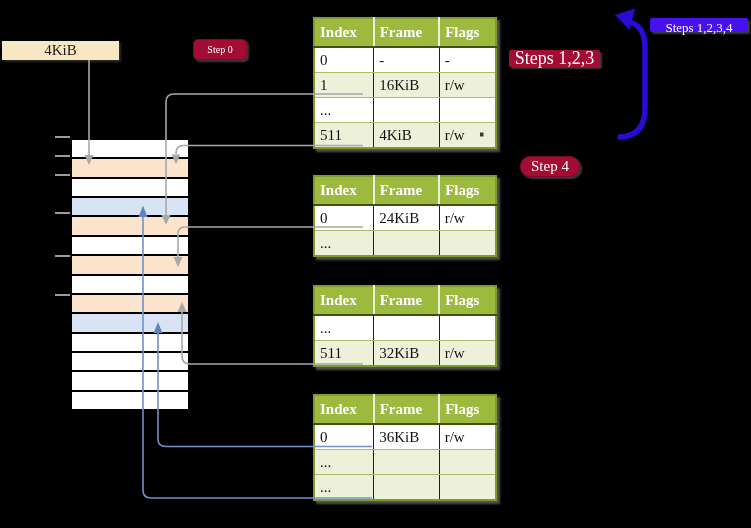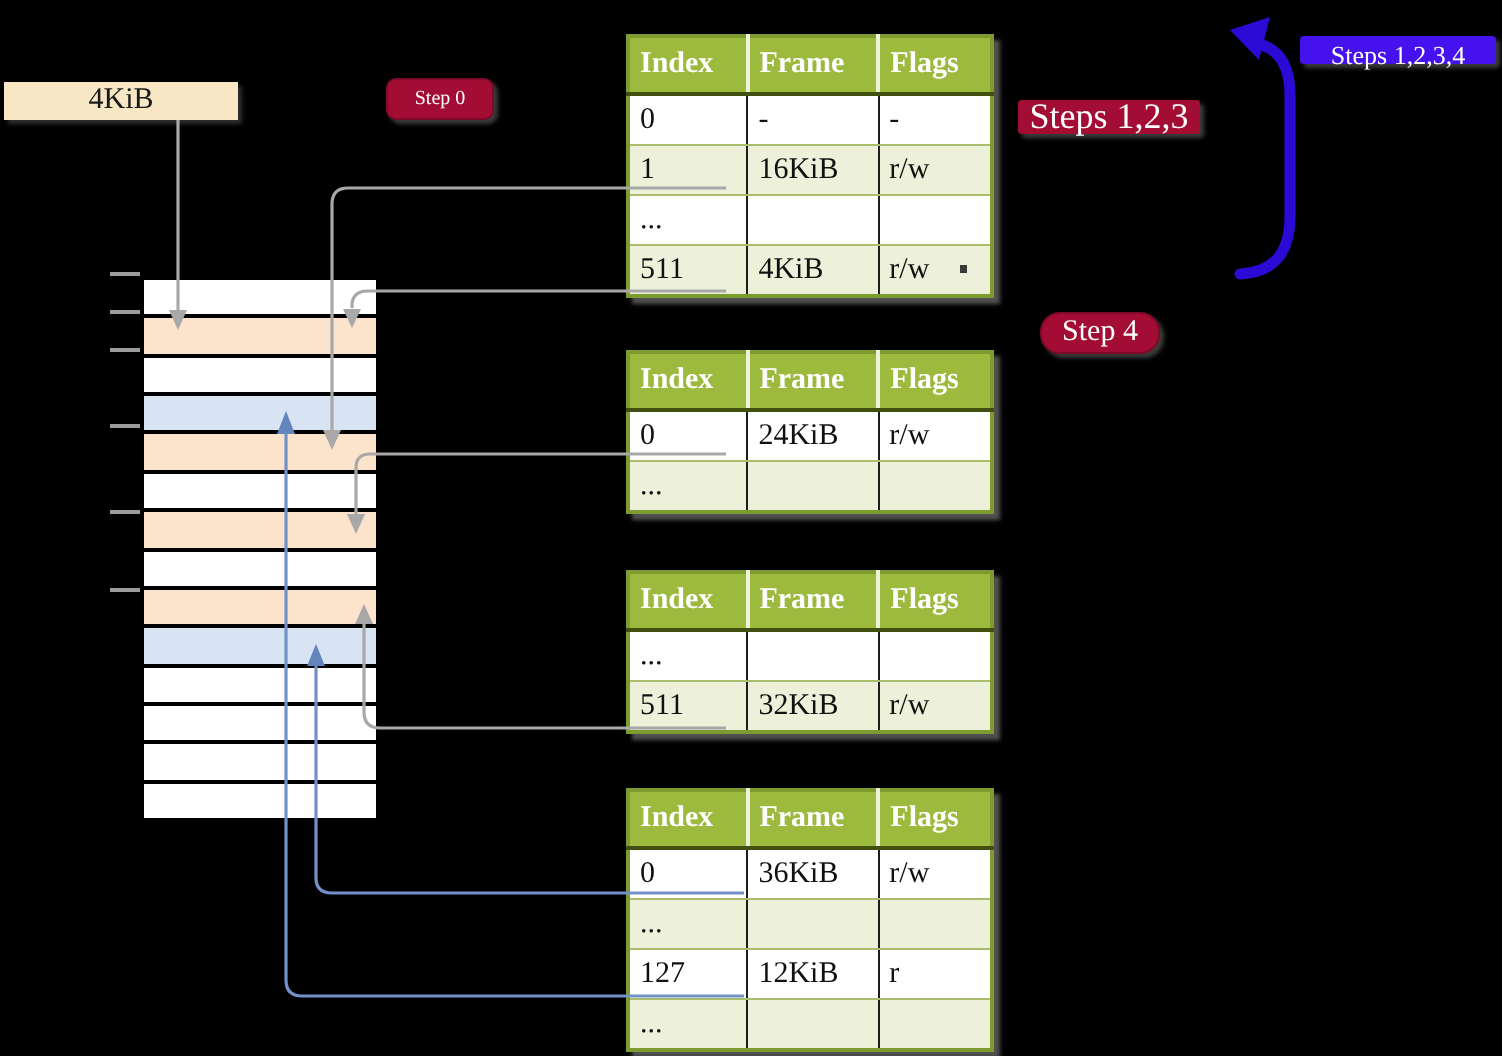--- a/index.html
+++ b/index.html
@@ -211,25 +211,20 @@
           <tr>
             <td>0</td>
             <td>36KiB</td>
             <td>r/w</td>
           </tr>
           <tr class="shaded">
             <td>...</td>
             <td></td>
             <td></td>
           </tr>
-          <tr>
-            <td>127</td>
-            <td>12KiB</td>
-            <td>r</td>
-          </tr>
           <tr class="shaded">
             <td>...</td>
             <td></td>
             <td></td>
           </tr>
         </tbody>
       </table>
     </div>
 
   <svg id="overlay" width="751" height="528" viewBox="0 0 751 528">

